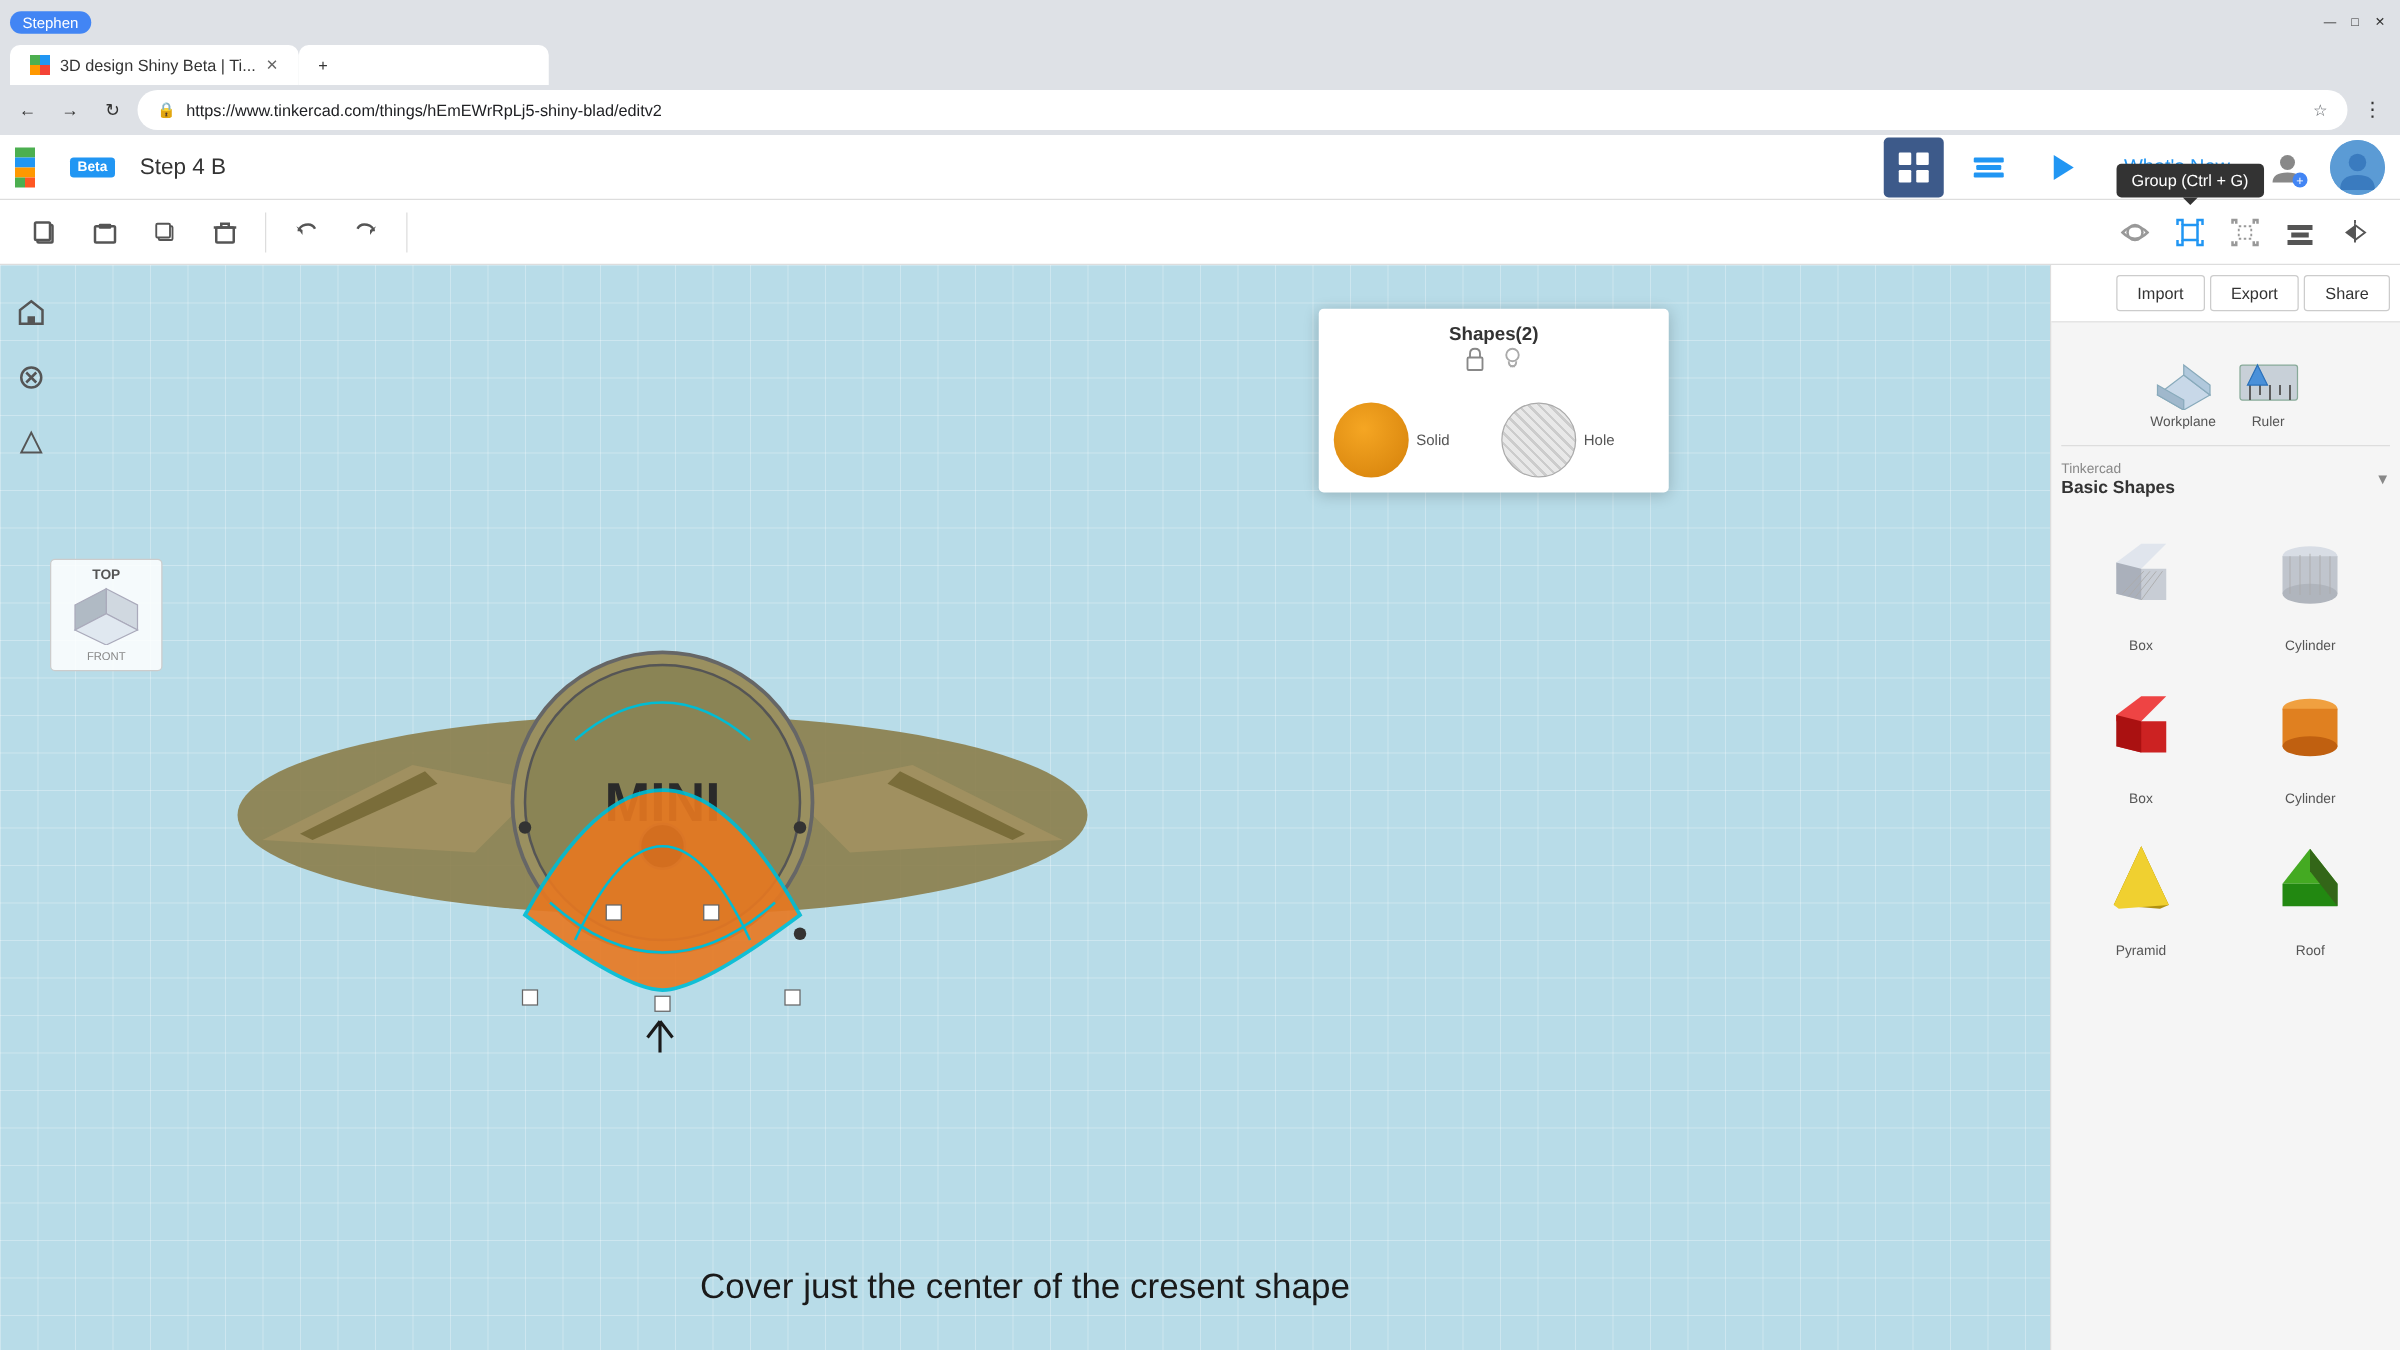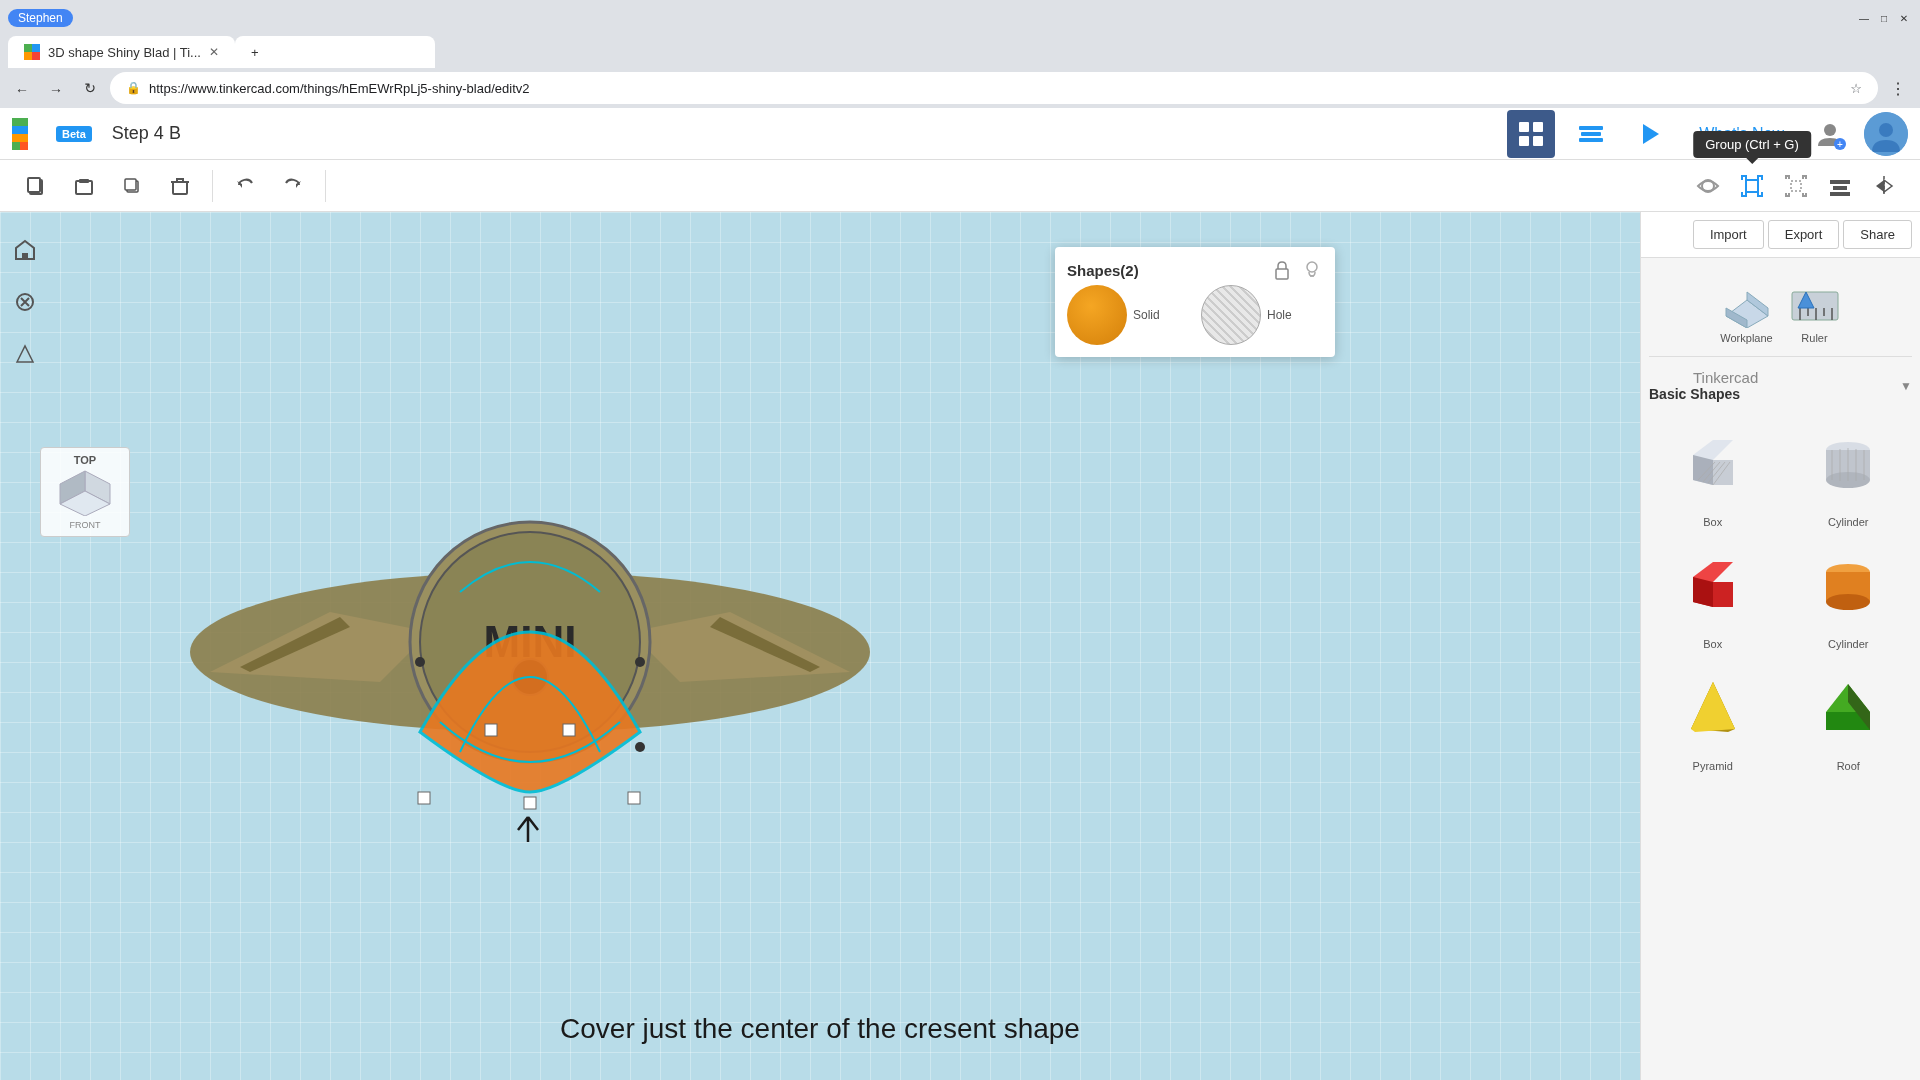--- a/index.html
+++ b/index.html
@@ -51,40 +51,40 @@
     .canvas-grid { position: absolute; inset: 0; background-image: linear-gradient(rgba(255,255,255,0.3) 1px, transparent 1px), linear-gradient(90deg, rgba(255,255,255,0.3) 1px, transparent 1px); background-size: 30px 30px; }
     .step-text { position: absolute; top: 80px; left: 100px; font-size: 72px; font-weight: bold; color: #1a1a1a; font-family: Arial, sans-serif; }
     .instruction-text { position: absolute; bottom: 80px; left: 50%; transform: translateX(-50%); font-size: 28px; color: #222; text-align: center; white-space: nowrap; }
 
     
     .side-nav { position: absolute; left: 0; top: 0; bottom: 0; width: 50px; display: flex; flex-direction: column; align-items: center; padding-top: 20px; gap: 16px; background: transparent; }
     .side-nav-btn { width: 36px; height: 36px; display: flex; align-items: center; justify-content: center; cursor: pointer; color: #444; font-size: 18px; border-radius: 4px; }
 
     
     .shapes-panel { position: absolute; top: 30px; right: 330px; width: 280px; background: white; border-radius: 4px; box-shadow: 0 2px 12px rgba(0,0,0,0.2); padding: 12px; z-index: 10; }
-    .shapes-panel-header { display: flex; align-items: center; justify-content: space-between; margin-bottom: 4px; }
+    .shapes-panel-header { display: flex; align-items: center; justify-content: space-between; margin-bottom: 24px; flex-direction: column; }
     .shapes-panel-title { font-size: 15px; font-weight: 600; color: #333; }
     .shapes-panel-icons { display: flex; gap: 8px; }
     .shapes-grid { display: grid; grid-template-columns: 1fr 1fr; gap: 12px; }
     .shape-item { display: flex; flex-direction: row; align-items: center; gap: 6px; }
     .shape-preview-solid { width: 60px; height: 60px; border-radius: 50%; background: radial-gradient(circle at 40% 35%, #f5a623, #d4800a); }
     .shape-preview-hole { width: 60px; height: 60px; border-radius: 50%; background: repeating-linear-gradient(45deg, #ccc, #ccc 2px, #e8e8e8 2px, #e8e8e8 6px); border: 1px solid #aaa; }
     .shape-label { font-size: 12px; color: #555; }
 
     
     .tooltip { position: absolute; top: -40px; left: 50%; transform: translateX(-50%); background: #333; color: white; padding: 6px 12px; border-radius: 4px; font-size: 13px; white-space: nowrap; z-index: 20; }
     .tooltip::after { content: ''; position: absolute; top: 100%; left: 50%; transform: translateX(-50%); border: 6px solid transparent; border-top-color: #333; }
 
     
     .right-panel { width: 280px; background: #f5f5f5; border-left: 1px solid #ddd; display: flex; flex-direction: column; }
     .right-panel-toolbar { display: flex; gap: 4px; padding: 8px; background: #fff; border-bottom: 1px solid #ddd; justify-content: flex-end; }
     .rp-btn { padding: 6px 16px; background: #fff; border: 1px solid #ccc; border-radius: 3px; font-size: 13px; cursor: pointer; color: #333; }
     .shapes-library { padding: 8px; flex: 1; overflow-y: auto; }
     .library-header { display: flex; align-items: center; justify-content: space-between; padding: 4px 0; margin-bottom: 8px; }
-    .library-brand { font-size: 15px; color: #888; margin-left: 44px; }
+    .library-brand { font-size: 11px; color: #888; }
     .library-title { font-size: 14px; font-weight: 600; color: #333; }
     .library-dropdown { color: #888; font-size: 12px; }
     .workplane-tool { display: flex; flex-direction: column; align-items: center; gap: 4px; cursor: pointer; }
     .workplane-icon { width: 60px; height: 50px; display: flex; align-items: flex-end; justify-content: center; }
     .ruler-icon-container { width: 60px; height: 50px; display: flex; align-items: flex-end; justify-content: center; }
     .tool-label { font-size: 11px; color: #555; }
     .shapes-grid-library { display: grid; grid-template-columns: 1fr 1fr; gap: 8px; padding: 8px 0; }
     .shape-card { display: flex; flex-direction: column; align-items: center; gap: 4px; padding: 8px; cursor: pointer; }
     .shape-name { font-size: 11px; color: #555; text-align: right; margin-top: 12px; }
   </style>
@@ -106,21 +106,21 @@
   <div class="tab-bar">
     <div class="tab">
       <span class="favicon">
         <svg width="16" height="16" viewBox="0 0 16 16">
           <rect x="0" y="0" width="8" height="8" fill="#4CAF50"></rect>
           <rect x="8" y="0" width="8" height="8" fill="#2196F3"></rect>
           <rect x="0" y="8" width="8" height="8" fill="#FF9800"></rect>
           <rect x="8" y="8" width="8" height="8" fill="#f44336"></rect>
         </svg>
       </span>
-      <span>3D shape Shiny Blad | Ti...</span>
+      <span>3D design Shiny Beta | Ti...</span>
       <span class="close-tab">✕</span>
     </div>
     <div class="tab new-tab">+</div>
   </div>
 
   <div class="address-bar">
     <div class="nav-btn">←</div>
     <div class="nav-btn">→</div>
     <div class="nav-btn">↻</div>
     <div class="url-bar">

